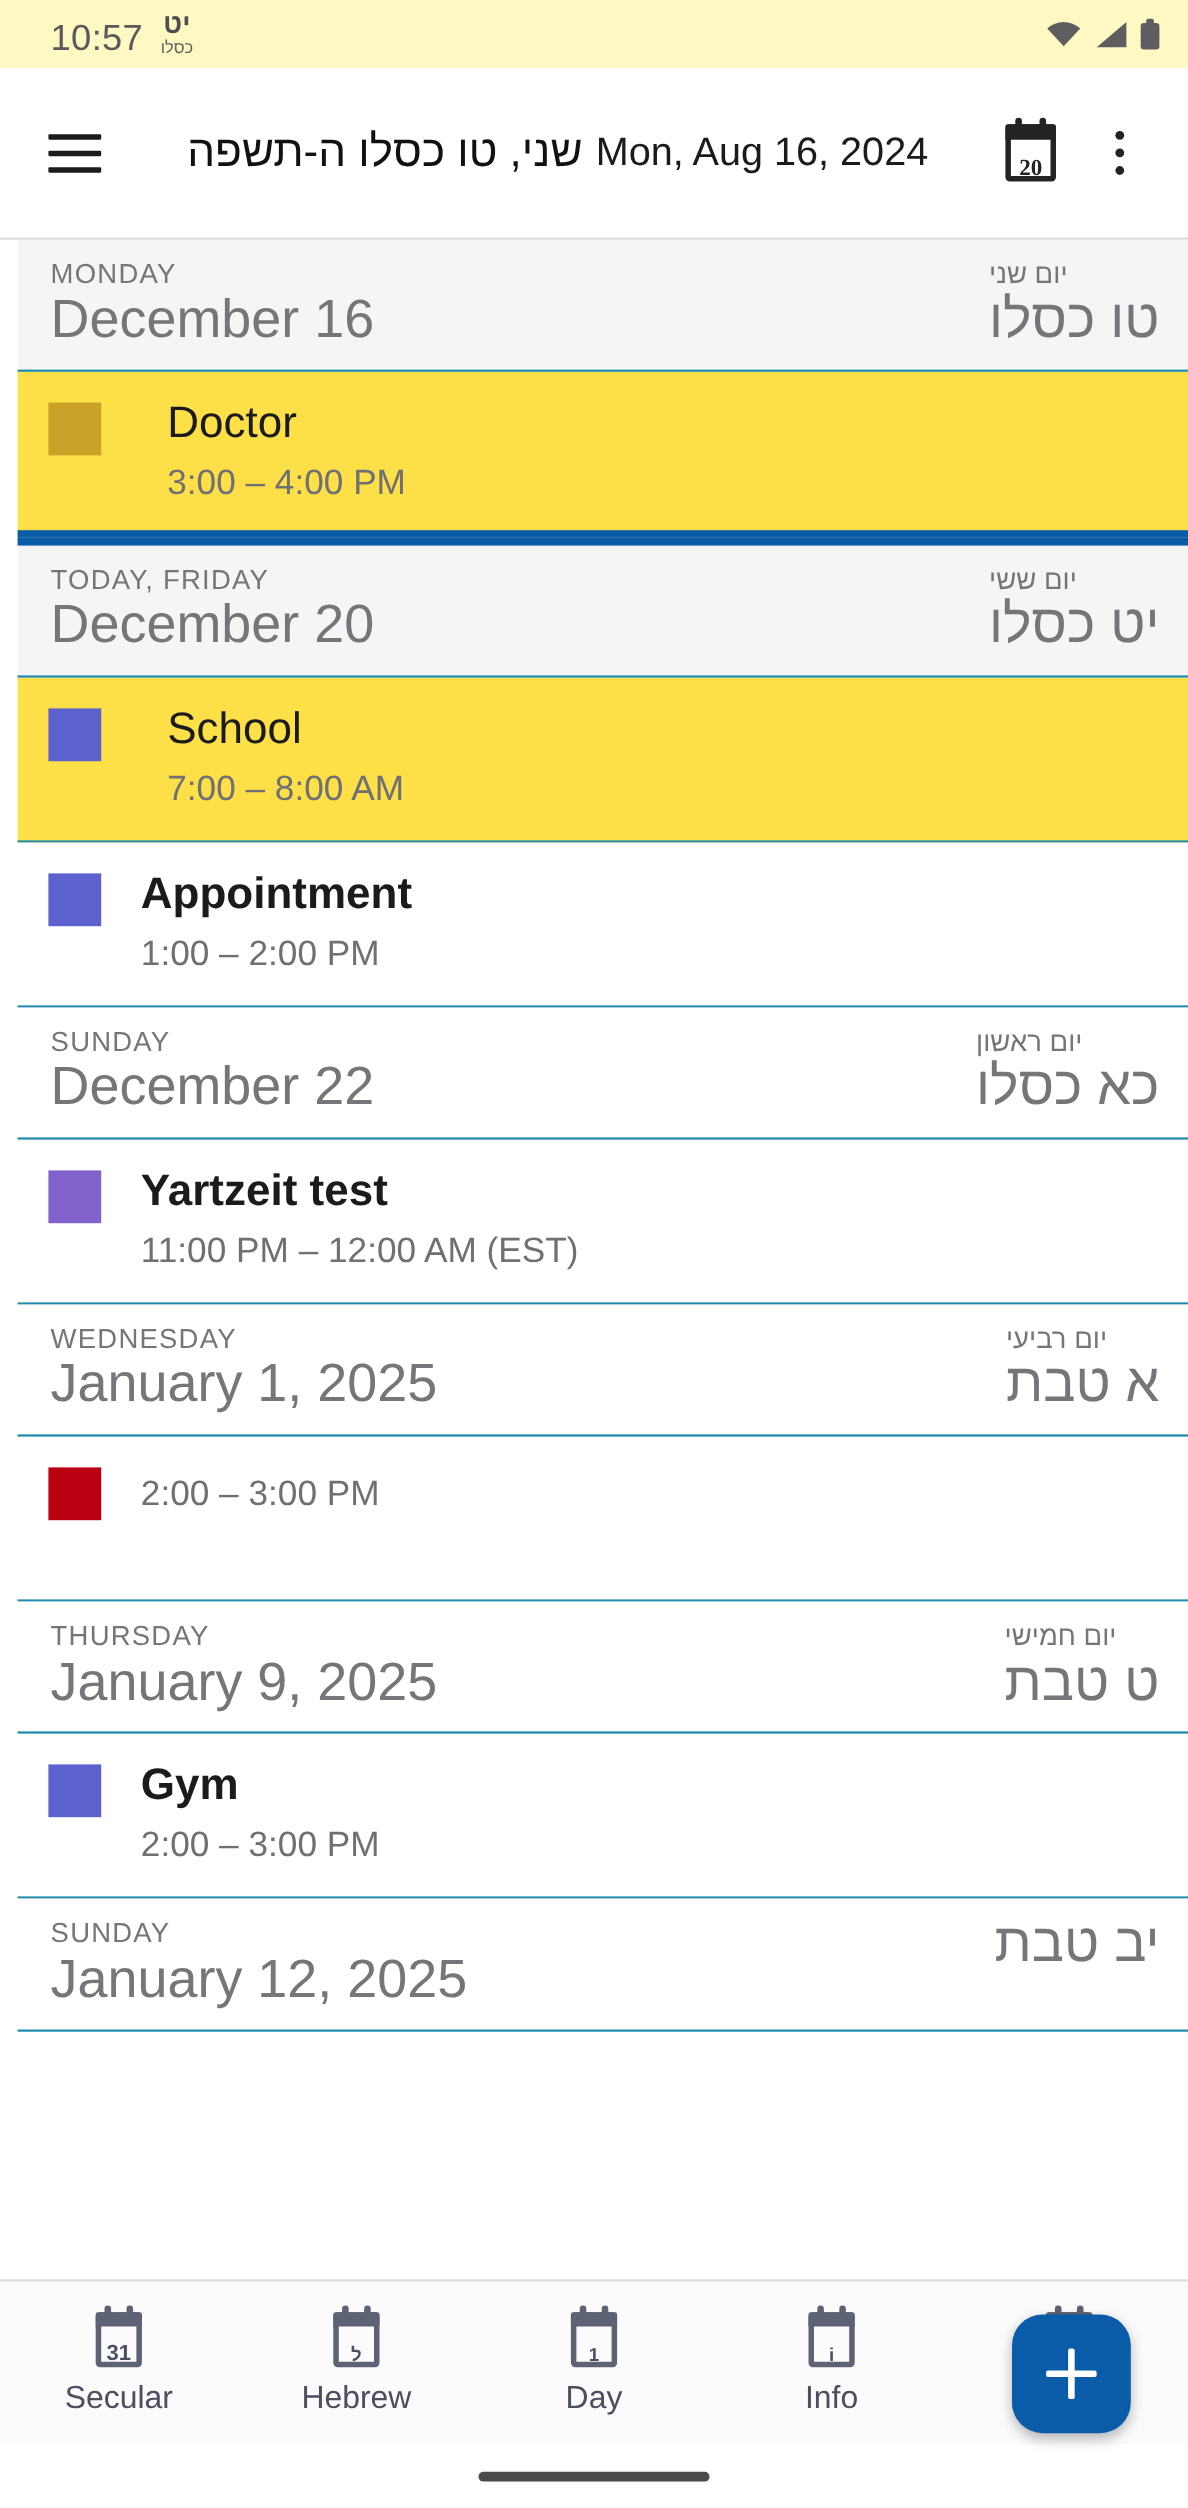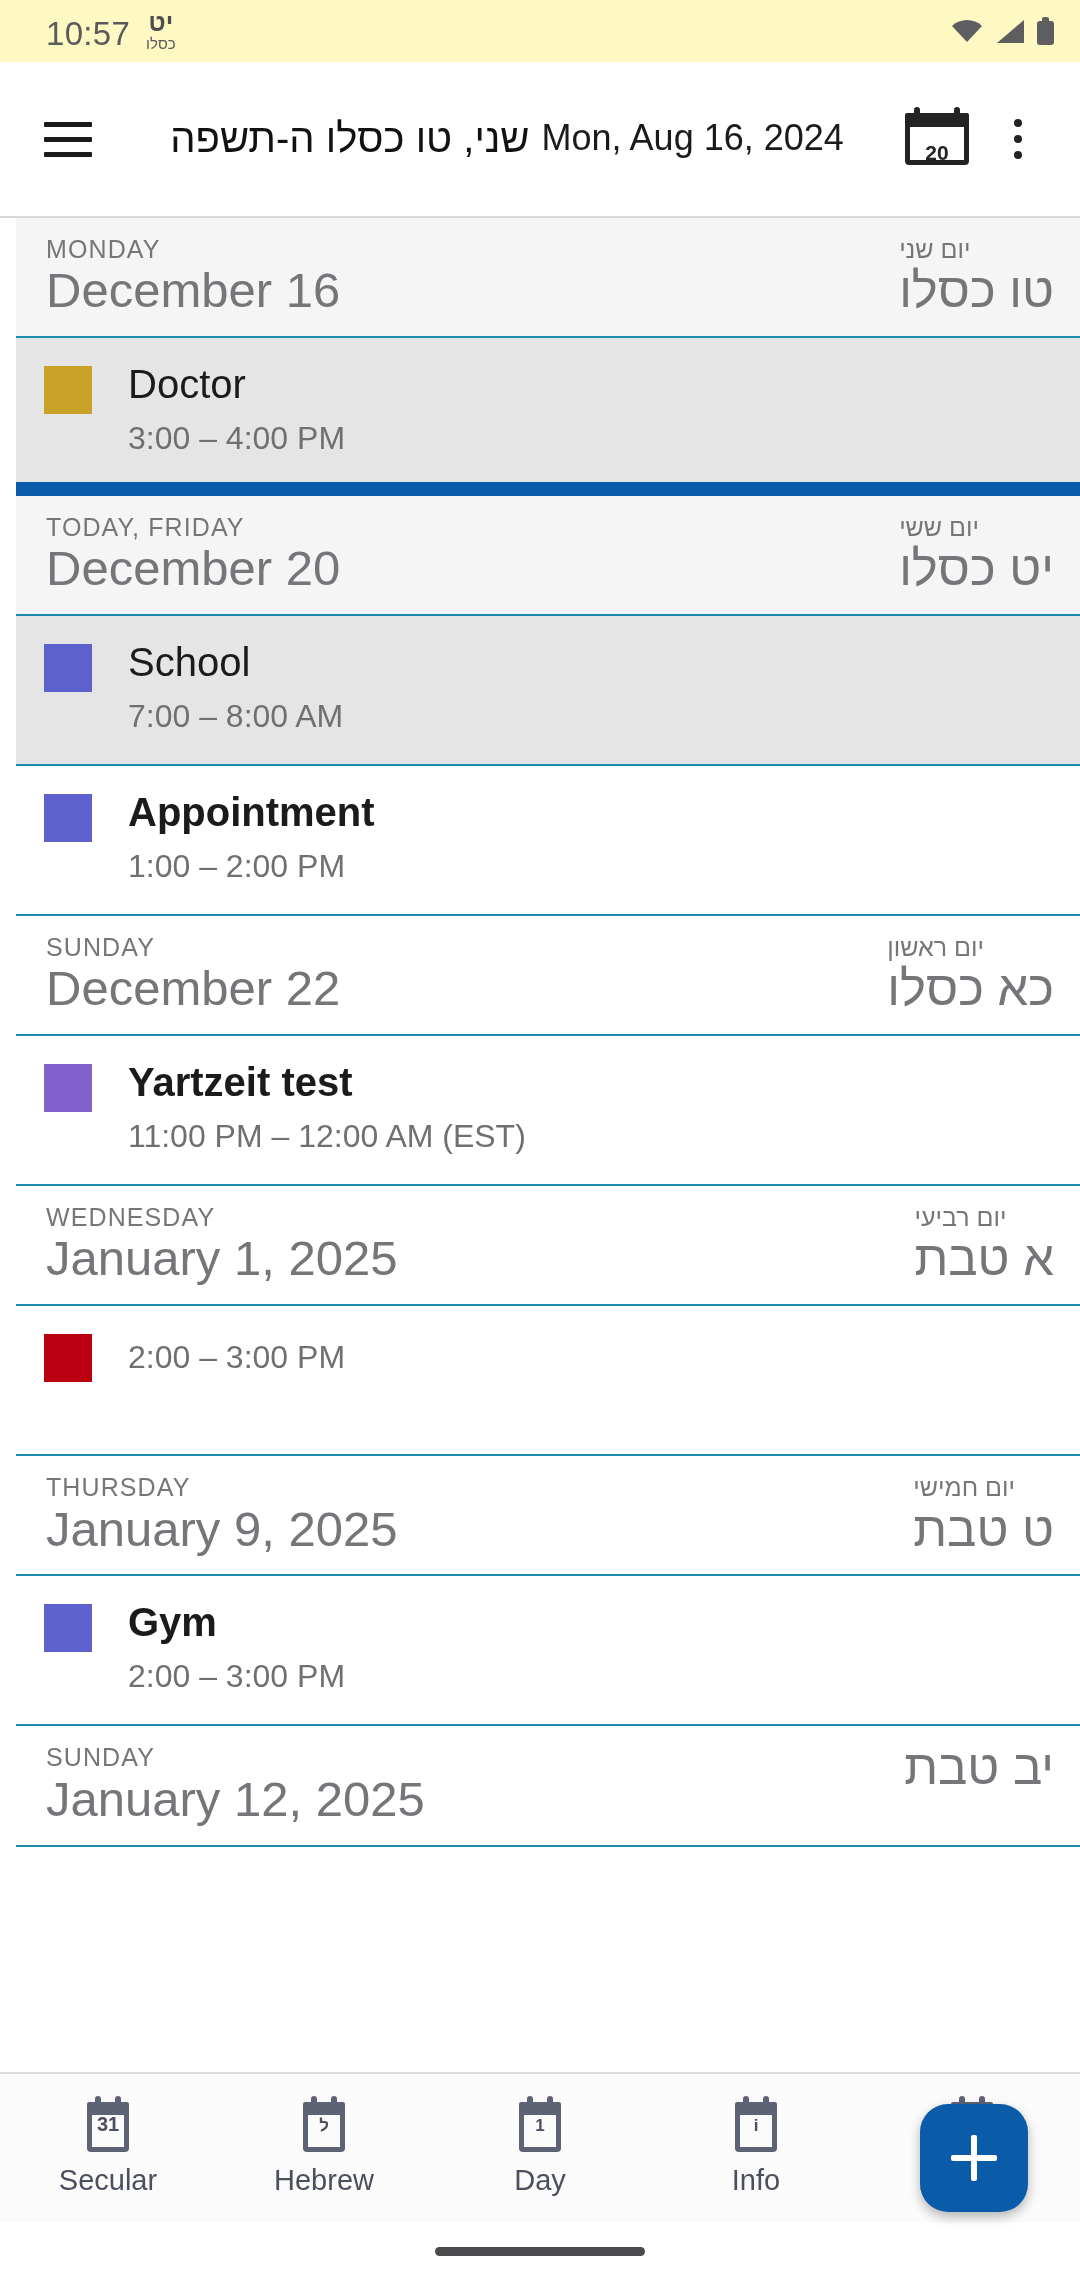--- a/index.html
+++ b/index.html
@@ -46,21 +46,21 @@
   }
   .hamburger { width:76px; height:76px; display:flex; flex-direction:column; justify-content:center; align-items:center; gap:10px; flex:0 0 76px; cursor:pointer; }
   .hamburger span { display:block; width:48px; height:5px; background:#1b1b1b; border-radius:1px; }
   .title-heb { font-size:40px; color:#111113; direction:rtl; line-height:1.08; white-space:nowrap; }
   .title-eng { font-size:36px; color:#1b1b1d; line-height:1.18; margin-top:1px; align-self:flex-start; margin-left:84px; }
   .titlewrap { flex:1; display:flex; flex-direction:row; justify-content:center; padding-left:10px; }
   .row-heb { text-align:right; padding-right:8px; }
   .row-eng { text-align:left; padding-left:4px; }
   .appbar-actions { display:flex; align-items:center; gap:6px; flex:0 0 auto; }
   .cal-btn { width:78px; height:78px; display:flex; align-items:center; justify-content:center; cursor:pointer; }
-  .cal-glyph { width:64px; height:52px; position:relative; }
+  .cal-glyph { width:46px; height:52px; position:relative;font-family:Liberation Serif, serif; }
   .cal-glyph .frame { position:absolute; inset:0; border:5px solid #232326; border-radius:4px; background:#fff; }
   .cal-glyph .top { position:absolute; left:0; right:0; top:0; height:14px; background:#232326; border-radius:2px 2px 0 0; }
   .cal-glyph .r1 { position:absolute; left:9px; top:-6px; width:6px; height:12px; background:#232326; border-radius:3px; }
   .cal-glyph .r2 { position:absolute; right:9px; top:-6px; width:6px; height:12px; background:#232326; border-radius:3px; }
   .cal-glyph .num { position:absolute; left:0; right:0; bottom:2px; text-align:center; font-size:21px; font-weight:bold; color:#232326; line-height:1; }
   .kebab { width:72px; height:78px; display:flex; flex-direction:column; align-items:center; justify-content:center; gap:8px; cursor:pointer; }
   .kebab i { width:8px; height:8px; border-radius:50%; background:#232326; display:block; }
 
   
   .list { flex:1; position:relative; overflow:hidden; background:#ffffff;padding-left:16px; }
@@ -83,21 +83,21 @@
   .dh-heb-date { font-size:49px; color:#76767a; line-height:1.12; margin-top:-2px; }
 
   .event {
     display:flex; align-items:flex-start;
     padding:22px 26px 24px 28px;
     background:#ffffff;
     border-bottom:2px solid #1c8aab;
     min-height:150px;
     cursor:pointer;
   }
-  .event.shaded { background:#e5e5e5; }
+  .event.shaded { background:#fde047;gap:24px; }
   .event.thickbottom { border-bottom:7px solid #0a5ba8; }
   .ev-swatch { width:48px; height:48px; flex:0 0 48px; margin-top:6px; }
   .ev-body { padding-left:36px; display:flex; flex-direction:column; }
   .ev-title { font-size:40px; color:#1b1b1d; line-height:1.22; }
   .ev-title.bold { font-weight:bold; }
   .ev-time { font-size:32px; color:#707074; line-height:1.25; margin-top:9px; }
 
   
   .fab {
     position:absolute; right:52px; bottom:68px;
@@ -118,21 +118,21 @@
     display:flex; align-items:center;
     background:#fbfbfc;
     border-top:2px solid #dcdce0;
   }
   .nav-item { flex:1; display:flex; flex-direction:column; align-items:center; justify-content:center; gap:14px; cursor:pointer; }
   .nav-ic { width:42px; height:50px; position:relative; }
   .nav-ic .nf { position:absolute; inset:0; border:5px solid #5d6374; border-radius:4px; background:#fbfbfc; }
   .nav-ic .nt { position:absolute; left:0; right:0; top:0; height:13px; background:#5d6374; border-radius:2px 2px 0 0; }
   .nav-ic .nr1 { position:absolute; left:8px; top:-6px; width:6px; height:11px; background:#5d6374; border-radius:3px; }
   .nav-ic .nr2 { position:absolute; right:8px; top:-6px; width:6px; height:11px; background:#5d6374; border-radius:3px; }
-  .nav-ic .nn { position:absolute; left:0; right:0; bottom:18px; text-align:center; font-size:20px; font-weight:bold; color:#4b4f5e; line-height:1; }
+  .nav-ic .nn { position:absolute; left:0; right:0; bottom:3px; text-align:center; font-size:20px; font-weight:bold; color:#4b4f5e; line-height:1; }
   .nav-ic .nn.small { font-size:17px; }
   .nav-ic .clockhand { position:absolute; left:0; right:0; bottom:1px; text-align:center; font-size:24px; color:#4b4f5e; line-height:1; }
   .nav-label { font-size:29px; color:#4b4f5e; line-height:1; }
 
   
   .gesture { flex:0 0 58px; height:58px; background:#ffffff; display:flex; align-items:center; justify-content:center; }
   .gesture .bar { width:210px; height:9px; border-radius:6px; background:#4b4b4d; }
 </style>
 </head>
 <body>

